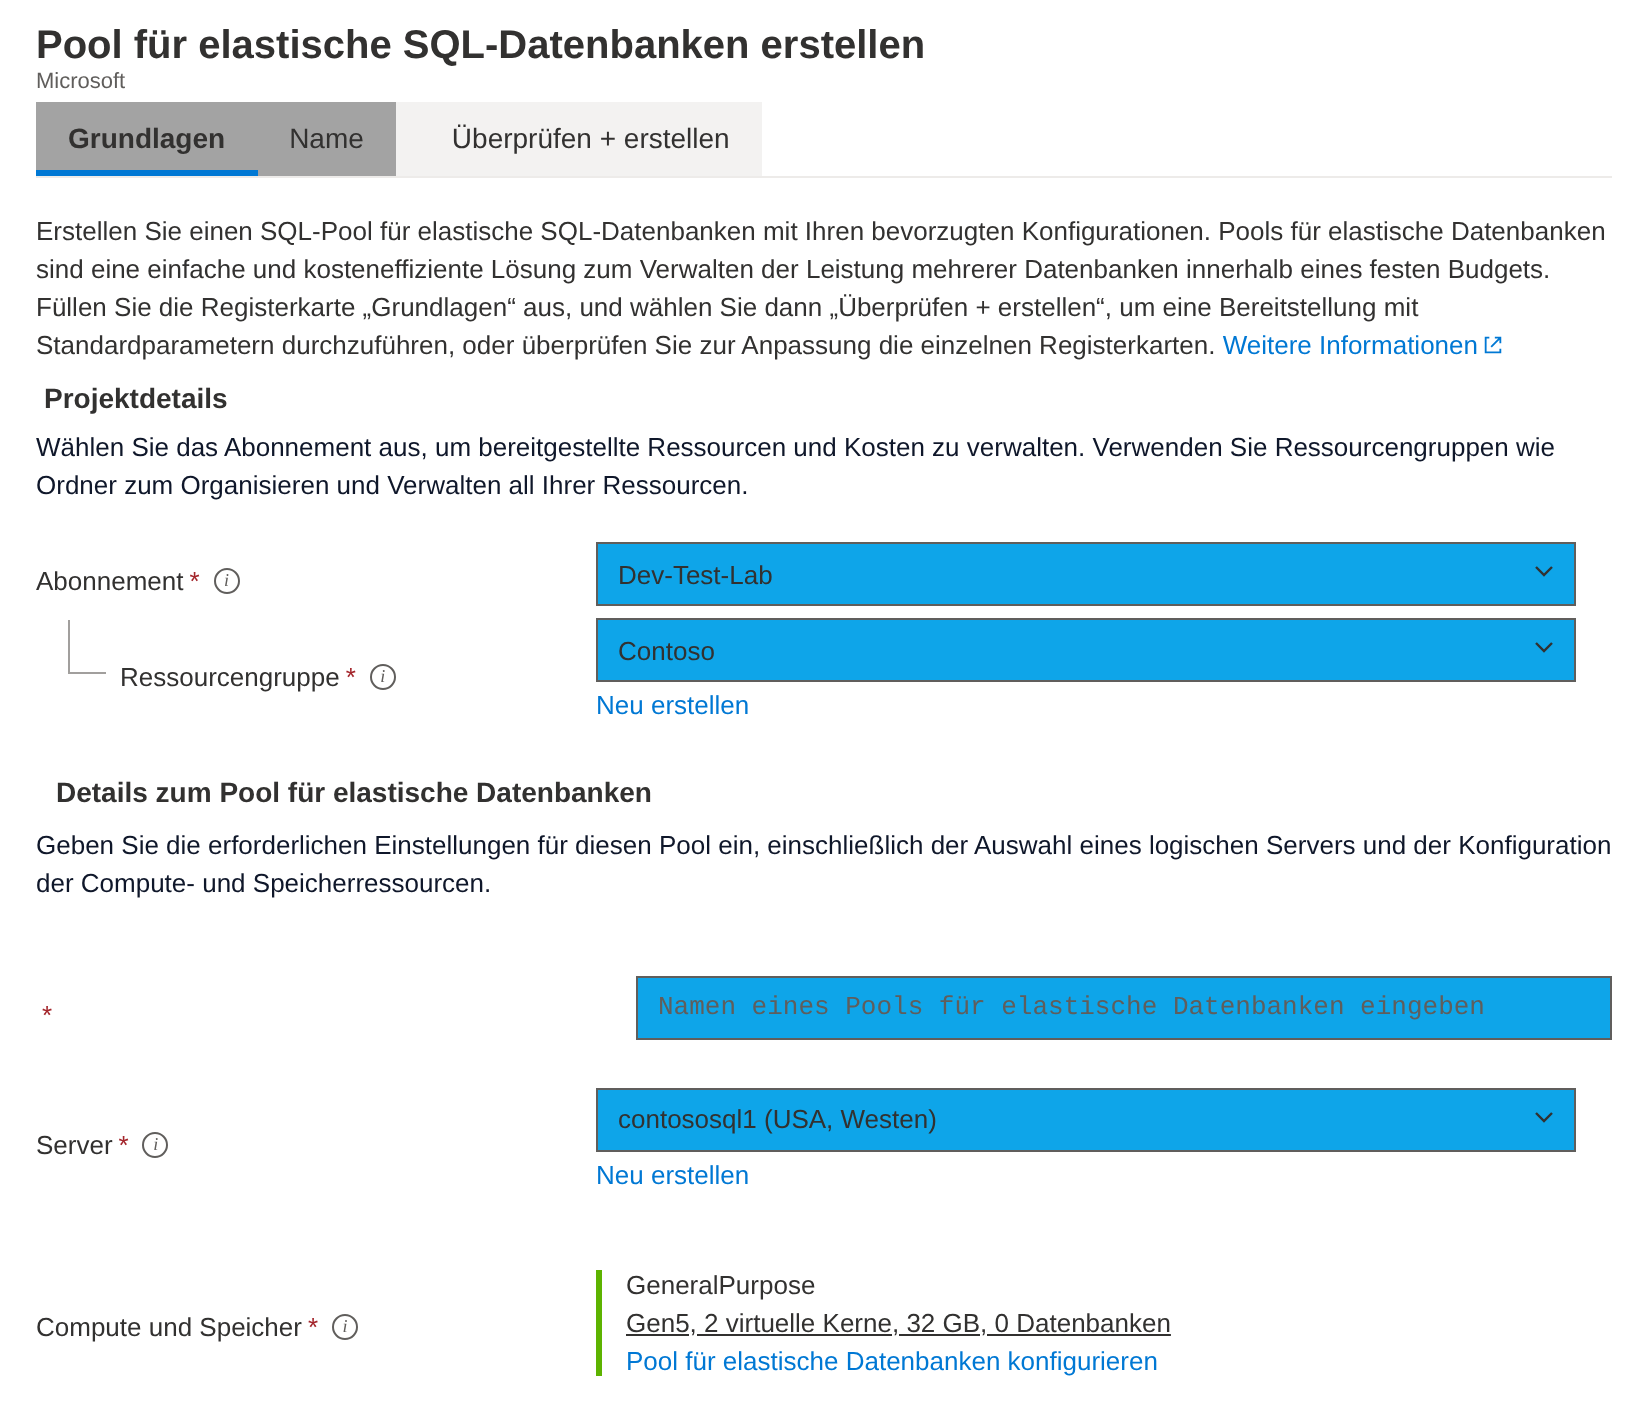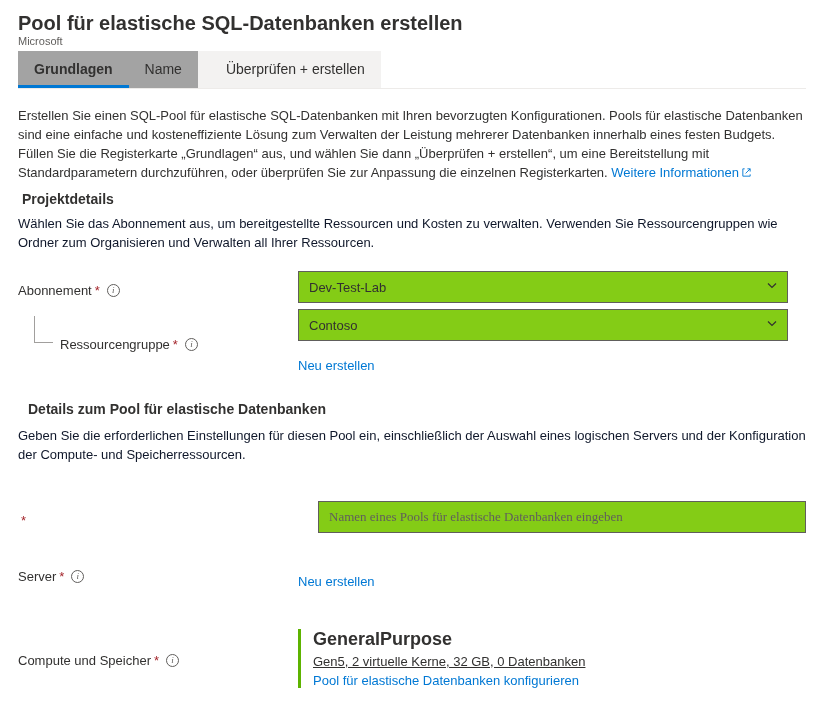--- a/index.html
+++ b/index.html
@@ -130,21 +130,21 @@
       flex: 1;
       max-width: 490px;
     }
     .select-box, .text-input {
       width: 100%;
       height: 32px;
       border: 1px solid #605e5c;
       padding: 0 28px 0 10px;
       font-size: 13px;
       color: #323130;
-      background: #84cc16;
+      background: #0ea5e9;
       position: relative;
       display: flex;
       align-items: center;
       cursor: pointer;
     }
     .text-input {
       cursor: text;
     }
     .text-input::placeholder {
       color: #605e5c;
@@ -155,56 +155,56 @@
     .select-chevron {
       position: absolute;
       right: 10px;
       top: 50%;
       transform: translateY(-50%);
       pointer-events: none;
     }
     .link-below {
       color: #0078d4;
       font-size: 13px;
-      margin-top: 17px;
+      margin-top: 4px;
       cursor: pointer;
       display: inline-block;
     }
     .ext-icon {
       display: inline-block;
       vertical-align: text-top;
       margin-left: 2px;
     }
     .compute-block {
       border-left: 3px solid #5db300;
       padding-left: 12px;
       margin-top: 2px;
     }
     .compute-title {
-      font-weight: 700;
-      font-size: 18px;
+      font-weight: 400;
+      font-size: 13px;
       margin-bottom: 4px;
     }
     .compute-detail {
       font-size: 13px;
       color: #323130;
       margin-bottom: 4px;
       text-decoration: underline;
     }
     .compute-link {
       color: #0078d4;
       font-size: 13px;
       cursor: pointer;
     }
     .spacer {
       height: 18px;
     }
     input.text-input {
       outline: none;
-      font-family: Liberation Serif, serif;
+      font-family: Liberation Mono, monospace;
     }
   </style>
 </head>
 <body>
 
 <h1 class="page-title">Pool für elastische SQL-Datenbanken erstellen</h1>
 <div class="vendor">Microsoft</div>
 
 <div class="tabs">
   <div class="tab active">Grundlagen</div>
@@ -278,20 +278,30 @@
 
 <div class="spacer"></div>
 
 <div class="field-row">
   <div class="field-label-col">
     <span>Server</span>
     <span class="req-star">*</span>
     <span class="info-icon">i</span>
   </div>
   <div class="field-input-col">
+    <div class="select-wrapper">
+      <div class="select-box">
+        <span>contososql1 (USA, Westen)</span>
+      </div>
+      <span class="select-chevron">
+        <svg width="12" height="12" viewBox="0 0 12 12">
+            <path d="M2 4l4 4 4-4" stroke="#323130" stroke-width="1.2" fill="none"></path>
+          </svg>
+      </span>
+    </div>
     <span class="link-below">Neu erstellen</span>
   </div>
 </div>
 
 <div style="height:32px;"></div>
 
 <div class="field-row">
   <div class="field-label-col">
     <span>Compute und Speicher</span>
       <span class="req-star">*</span>

